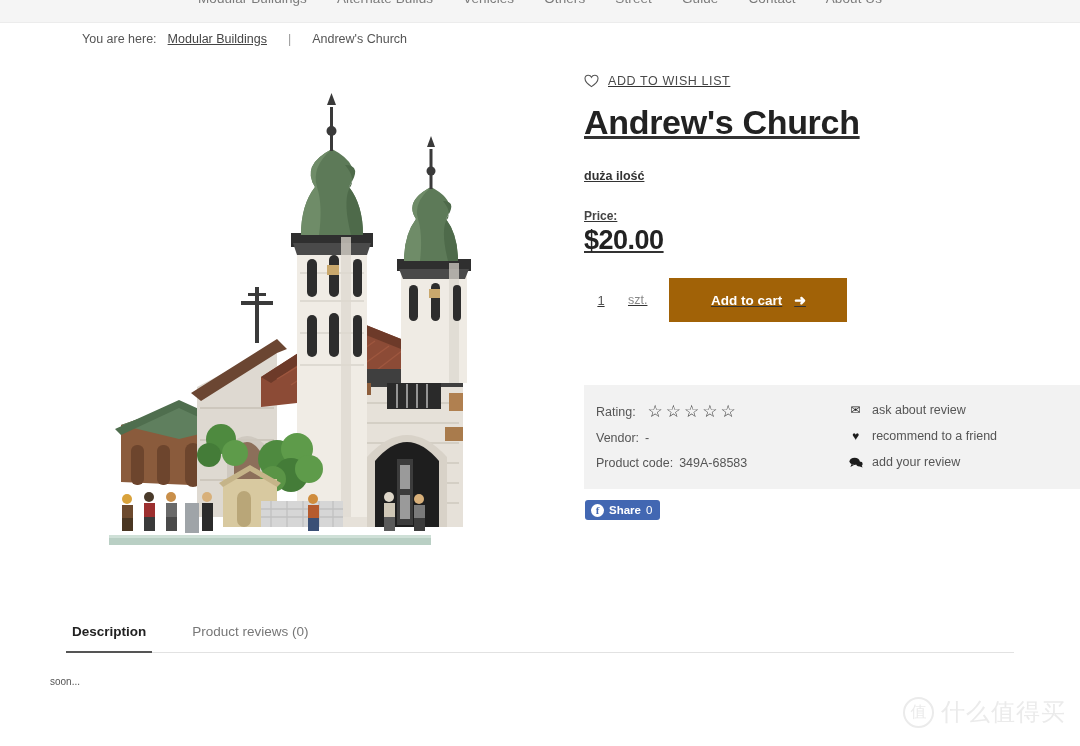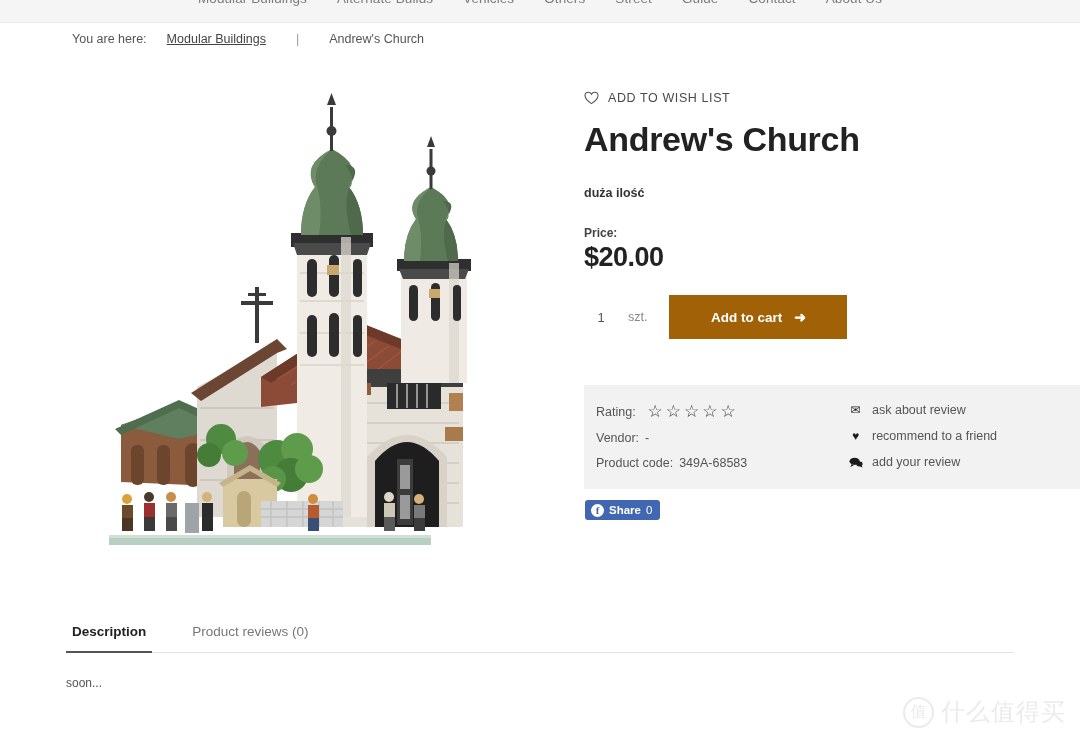--- a/index.html
+++ b/index.html
@@ -41,26 +41,26 @@
     font-size: 13.5px;
     color: #7b7b7b;
     letter-spacing: .1px;
     cursor: pointer;
   }
 
   
   .breadcrumb {
     position: absolute;
     top: 32px;
-    left: 72px;
+    left: 82px;
     font-size: 12.5px;
     color: #555;
     display: flex;
     align-items: flex-end;
-    gap: 20px;
+    gap: 11px;
   }
   .breadcrumb .bc-prefix { color: #555; }
   .breadcrumb .bc-link {
     color: #444;
     text-decoration: underline;
     cursor: pointer;
   }
   .breadcrumb .bc-sep {
     color: #999;
     padding: 0 10px;
@@ -76,22 +76,23 @@
     height: 500px;
     display: flex;
     align-items: center;
     justify-content: center;
   }
   .lego-photo { display: block; }
 
   .product-info {
     position: absolute;
     left: 584px;
-    top: 91px;
+    top: 74px;
     width: 496px;
+    text-decoration: underline;
   }
 
   .wishlist {
     display: flex;
     align-items: center;
     gap: 9px;
     font-size: 12.5px;
     letter-spacing: .6px;
     color: #4a4a4a;
     cursor: pointer;
@@ -289,23 +290,23 @@
     border-bottom: 2px solid transparent;
   }
   .tab.active {
     color: #222;
     font-weight: 700;
     border-bottom: 2px solid #555;
   }
 
   .tab-content {
     position: absolute;
-    left: 66px;
+    left: 50px;
     top: 676px;
-    font-size: 12px;
+    font-size: 10px;
     color: #555;
   }
 
   
   .watermark {
     position: absolute;
     right: 14px;
     bottom: 18px;
     display: flex;
     align-items: center;

